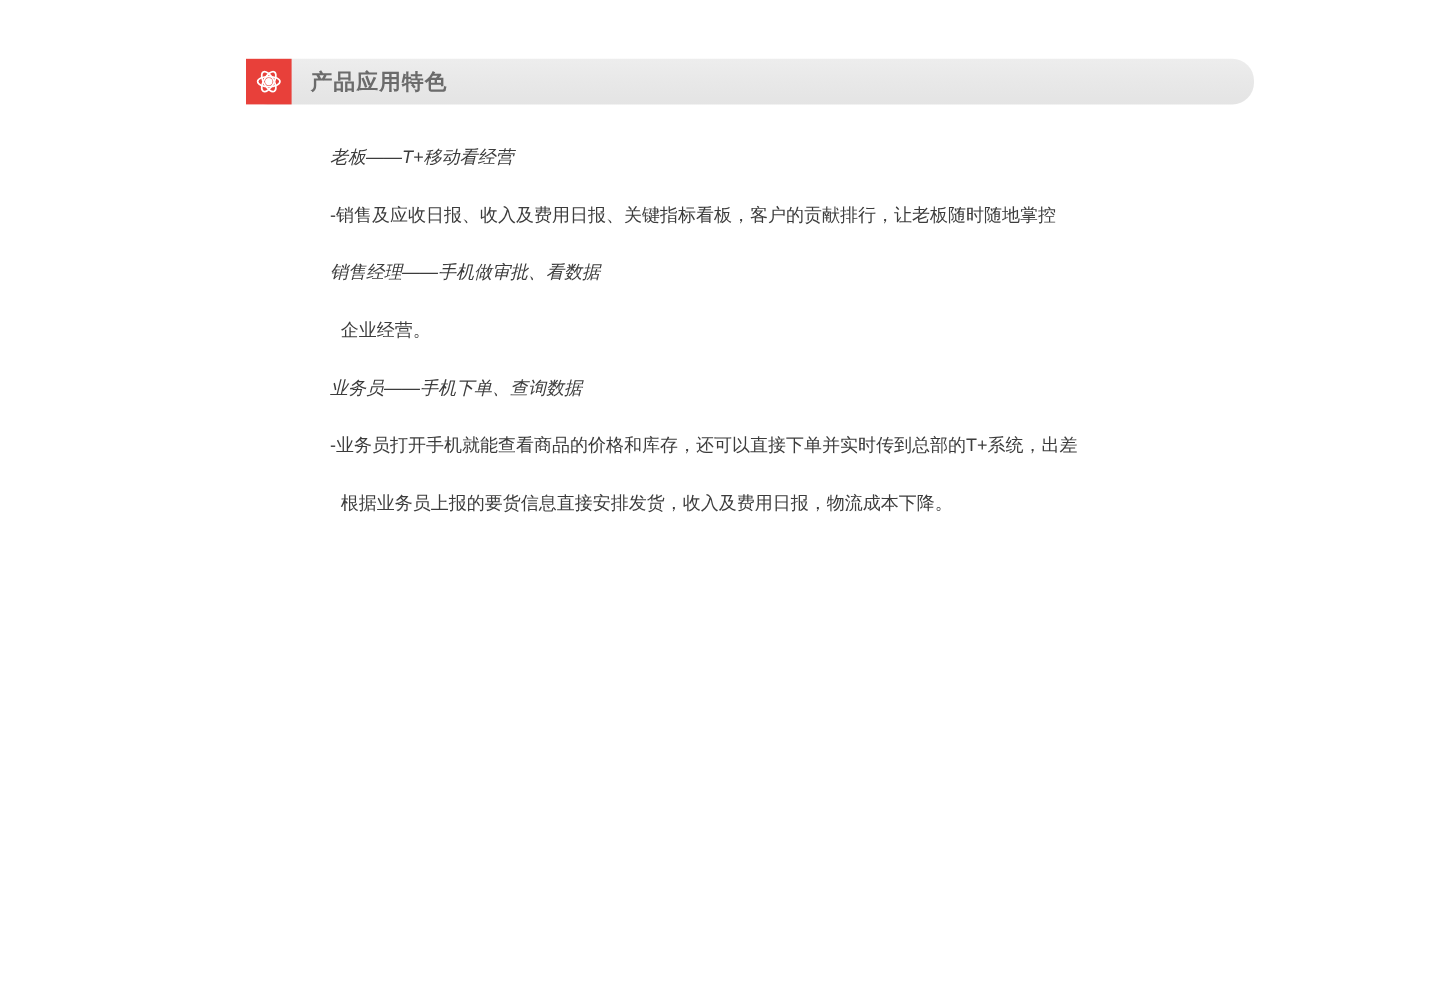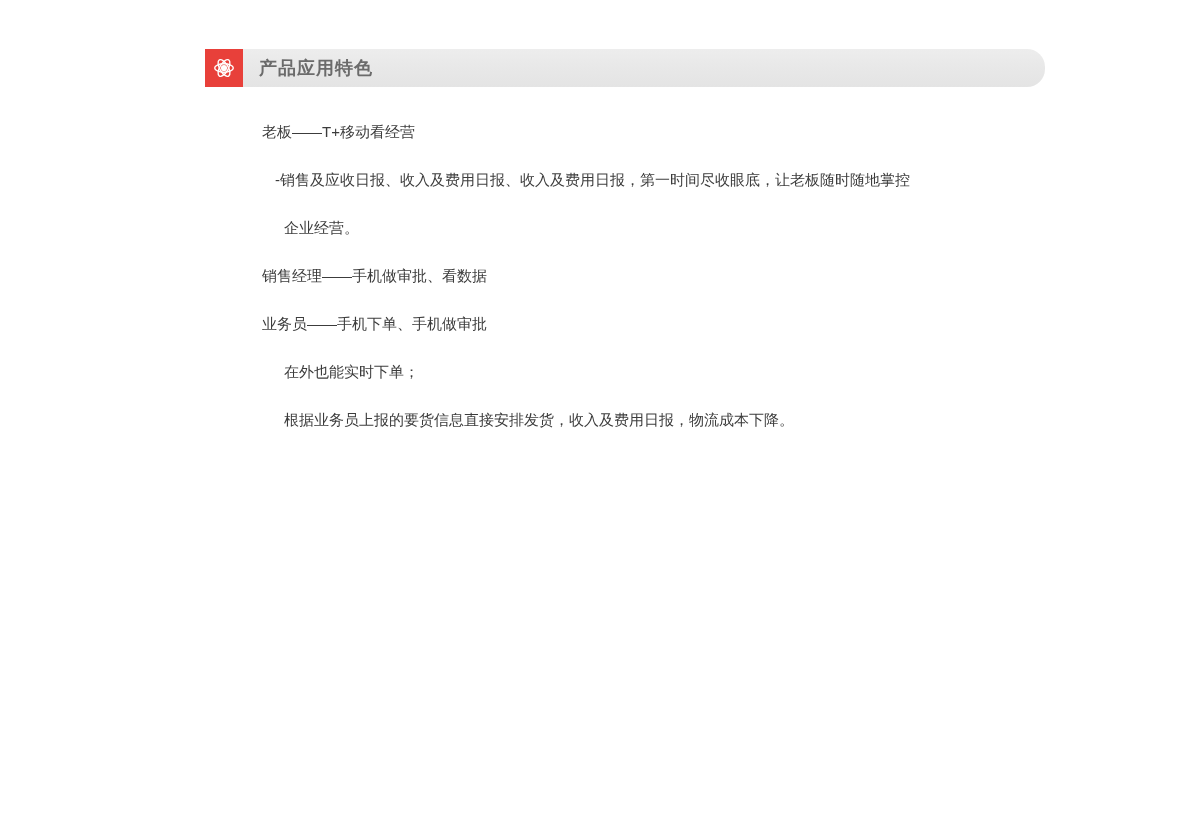--- a/index.html
+++ b/index.html
@@ -57,21 +57,22 @@
     top: 108px;
     width: 700px;
   }
   .para {
     font-size: 15px;
     color: #3c3c3c;
     line-height: 48px;
     white-space: nowrap;
   }
   .para.heading {
-    margin-left: 4px;
+    margin-left: 17px;
+    font-style: italic;
   }
   .para.bullet {
     margin-left: 17px;
   }
   .para.cont {
     margin-left: 26px;
   }
 </style>
 </head>
 <body>
@@ -87,21 +88,21 @@
           <ellipse cx="13" cy="13" rx="9.3" ry="4.2" transform="rotate(60 13 13)"></ellipse>
           <ellipse cx="13" cy="13" rx="9.3" ry="4.2" transform="rotate(120 13 13)"></ellipse>
         </g>
       </svg>
     </div>
     <div class="section-title">产品应用特色</div>
   </div>
 
   <div class="content">
     <div class="para heading">老板——T+移动看经营</div>
-    <div class="para bullet">-销售及应收日报、收入及费用日报、收入及费用日报，第一时间尽收眼底，让老板随时随地掌控</div>
+    <div class="para bullet">-销售及应收日报、收入及费用日报、关键指标看板，客户的贡献排行，让老板随时随地掌控</div>
+    <div class="para heading">销售经理——手机做审批、看数据</div>
     <div class="para cont">企业经营。</div>
-    <div class="para heading">销售经理——手机做审批、看数据</div>
-    <div class="para heading">业务员——手机下单、手机做审批</div>
-    <div class="para cont">在外也能实时下单；</div>
+    <div class="para heading">业务员——手机下单、查询数据</div>
+    <div class="para bullet">-业务员打开手机就能查看商品的价格和库存，还可以直接下单并实时传到总部的T+系统，出差</div>
     <div class="para cont">根据业务员上报的要货信息直接安排发货，收入及费用日报，物流成本下降。</div>
   </div>
 
 </div>
 
 </body></html>

